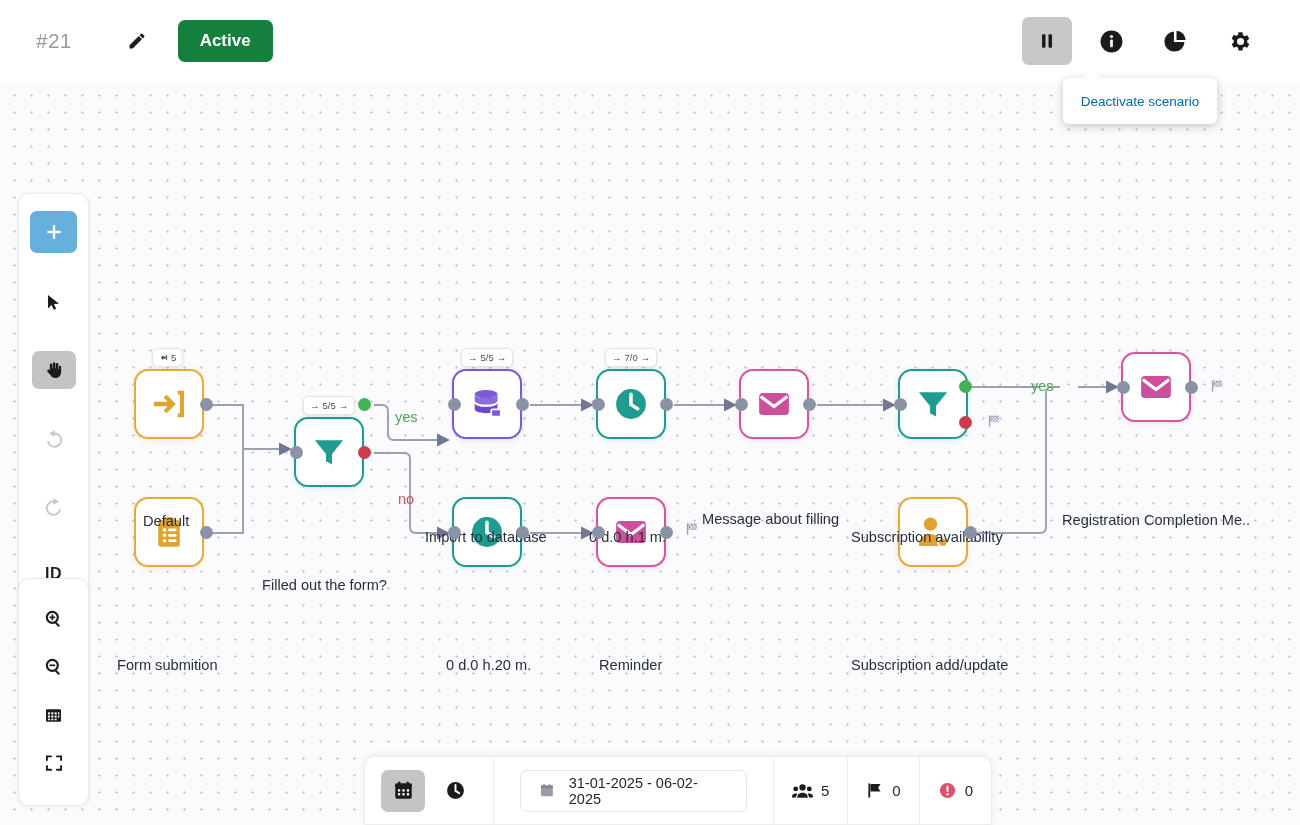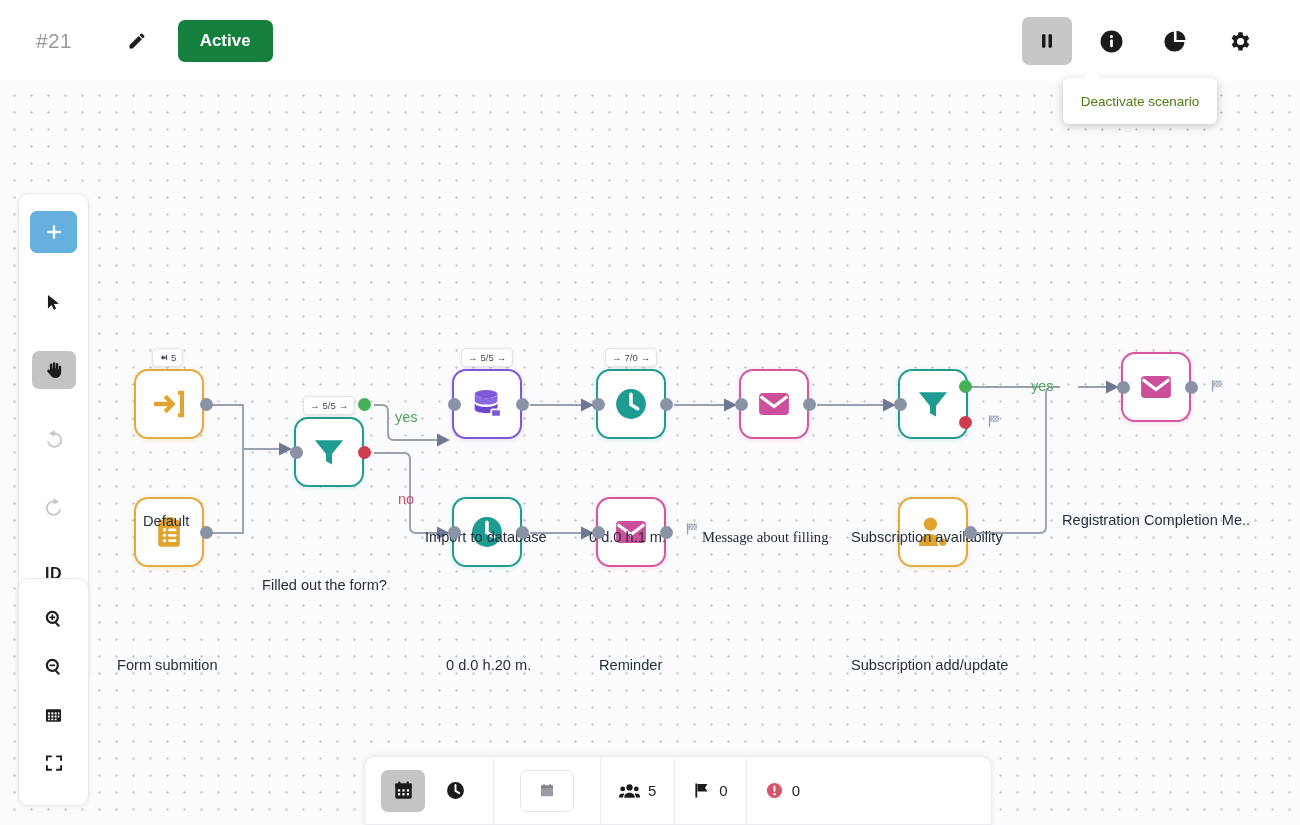--- a/index.html
+++ b/index.html
@@ -50,21 +50,21 @@
     border-radius: 7px; cursor: pointer;
   }
   .hdr-btn.active { background: #c7c7c7; }
 
   
   #deactivate-tooltip {
     position: absolute; left: 1063px; top: 78px;
     width: 154px; min-height: 46px;
     background: #fff; border-radius: 6px;
     box-shadow: 0 2px 10px rgba(0,0,0,.22);
-    font-size: 13.5px; color: #4d7c0f;
+    font-size: 13.5px; color: #0369a1;
     display: flex; align-items: center; justify-content: center;
     padding: 12px 10px; z-index: 60;
   }
   #deactivate-tooltip::before {
     content: ""; position: absolute; top: -8px; left: 20px;
     border-left: 9px solid transparent; border-right: 9px solid transparent;
     border-bottom: 9px solid #fff;
   }
 
   
@@ -413,21 +413,21 @@
   <div class="node-label" style="left:589px; top:447px;">0 d.0 h.1 m.</div>
 
   <div class="node pink" style="left:739px; top:287px;">
     <svg width="38" height="38" viewBox="0 0 24 24">
       <rect x="2.6" y="5" width="18.8" height="14" rx="2.4" fill="#cc4f9b"></rect>
       <path d="M3.6 7.2 12 13.6l8.4-6.4" fill="none" stroke="#fff" stroke-width="2"></path>
     </svg>
   </div>
   <div class="port" style="left:735px; top:316px;"></div>
   <div class="port" style="left:803px; top:316px;"></div>
-  <div class="node-label" style="left:702px; top:447px;font-family:Liberation Serif, serif;">Message about filling</div>
+  <div class="node-label" style="left:702px; top:429px;">Message about filling</div>
 
   <div class="node teal" style="left:898px; top:287px;">
     <svg width="36" height="36" viewBox="0 0 24 24">
       <path d="M2.6 4.2h18.8L14 13.4v6.9l-4-2.2v-4.7L2.6 4.2z" fill="#1f9c91"></path>
     </svg>
   </div>
   <div class="port" style="left:894px; top:316px;"></div>
   <div class="port green" style="left:959px; top:298px;"></div>
   <div class="port red" style="left:959px; top:334px;"></div>
   <div class="node-label" style="left:851px; top:447px;">Subscription availability</div>
@@ -555,20 +555,21 @@
   <div class="bb-divider"></div>
 
   <div class="bb-group">
     <div id="date-range">
       <svg width="16" height="17" viewBox="0 0 24 24">
         <rect x="3" y="4.4" width="18" height="16.4" rx="1.8" fill="#9b9ba4"></rect>
         <rect x="3" y="4.4" width="18" height="4" fill="#84848d"></rect>
         <rect x="6.4" y="2.2" width="2.4" height="4" rx="1" fill="#84848d"></rect>
         <rect x="15.2" y="2.2" width="2.4" height="4" rx="1" fill="#84848d"></rect>
       </svg>
+      <span id="date-range-text">31-01-2025 - 06-02-2025</span>
     </div>
   </div>
 
   <div class="bb-divider"></div>
 
   <div class="stat">
     <svg width="21" height="18" viewBox="0 0 26 20">
       <circle cx="13" cy="5.6" r="3.9" fill="#1b1b1b"></circle>
       <path d="M6.6 17.4c0-3.2 2.8-5.2 6.4-5.2s6.4 2 6.4 5.2v1.1H6.6v-1.1z" fill="#1b1b1b"></path>
       <circle cx="4.6" cy="7.4" r="3" fill="#1b1b1b"></circle>

